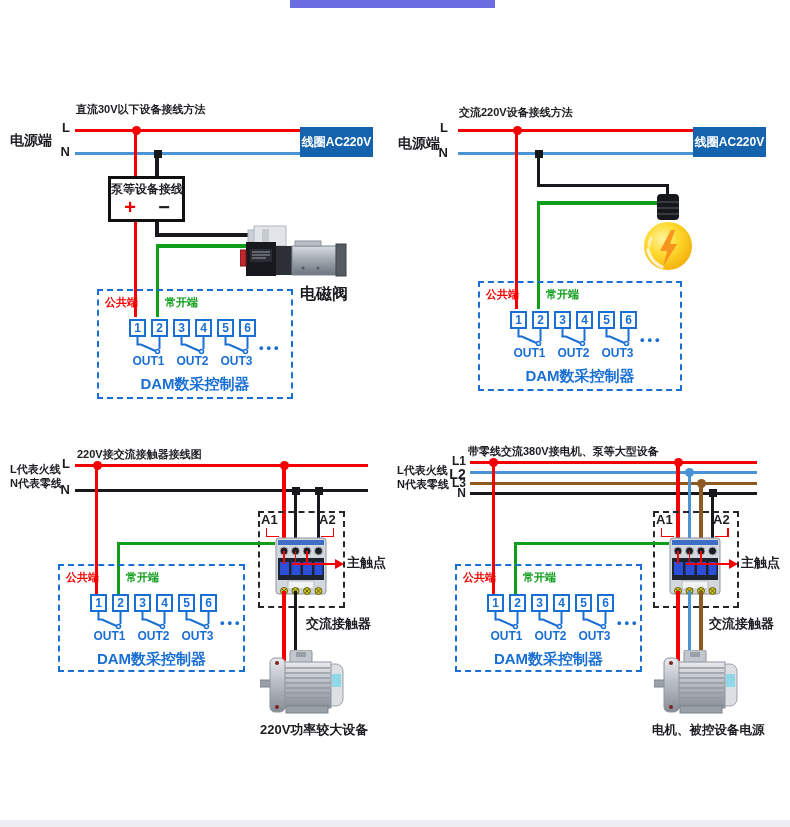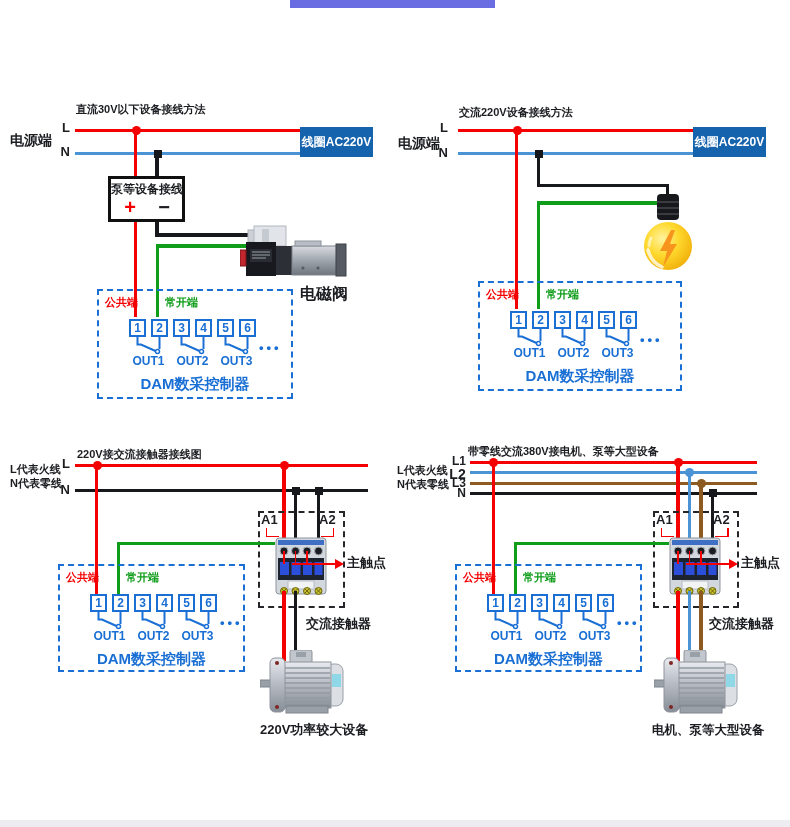--- a/index.html
+++ b/index.html
@@ -397,21 +397,21 @@
     <rect x="23" y="12" width="48" height="46" fill="url(#mg)" stroke="#8f949c"></rect>
     <g stroke="#959aa2" stroke-width="1.3">
             <path d="M24 18 H70 M24 23 H70 M24 28 H70 M24 33 H70 M24 38 H70 M24 43 H70 M24 48 H70 M24 53 H70"></path>
           </g>
     <rect x="10" y="8" width="15" height="54" rx="5" fill="url(#mg)" stroke="#8f949c"></rect>
     <circle cx="17" cy="13" r="2" fill="#7c2724"></circle>
           <circle cx="17" cy="57" r="2" fill="#7c2724"></circle>
     <rect x="26" y="56" width="42" height="7" fill="#9aa0a8" stroke="#7e848c"></rect>
   </svg>
 </div>
-    <span class="t" style="left:652px;top:723px;font-size:12.5px">电机、泵等大型设备</span>
+    <span class="t" style="left:652px;top:723px;font-size:12.5px">电机、被控设备电源</span>
     <div class="dam" style="left:455px;top:564px;width:187px;height:108px">
   <span class="t common">公共端</span>
   <span class="t nopen">常开端</span>
   <div class="term" style="left:30px">1</div>
   <div class="term" style="left:52px">2</div>
   <div class="term" style="left:74px">3</div>
   <div class="term" style="left:96px">4</div>
   <div class="term" style="left:118px">5</div>
   <div class="term" style="left:140px">6</div>
   <svg class="sw" style="left:30px" width="39" height="18" viewBox="0 0 39 18">

